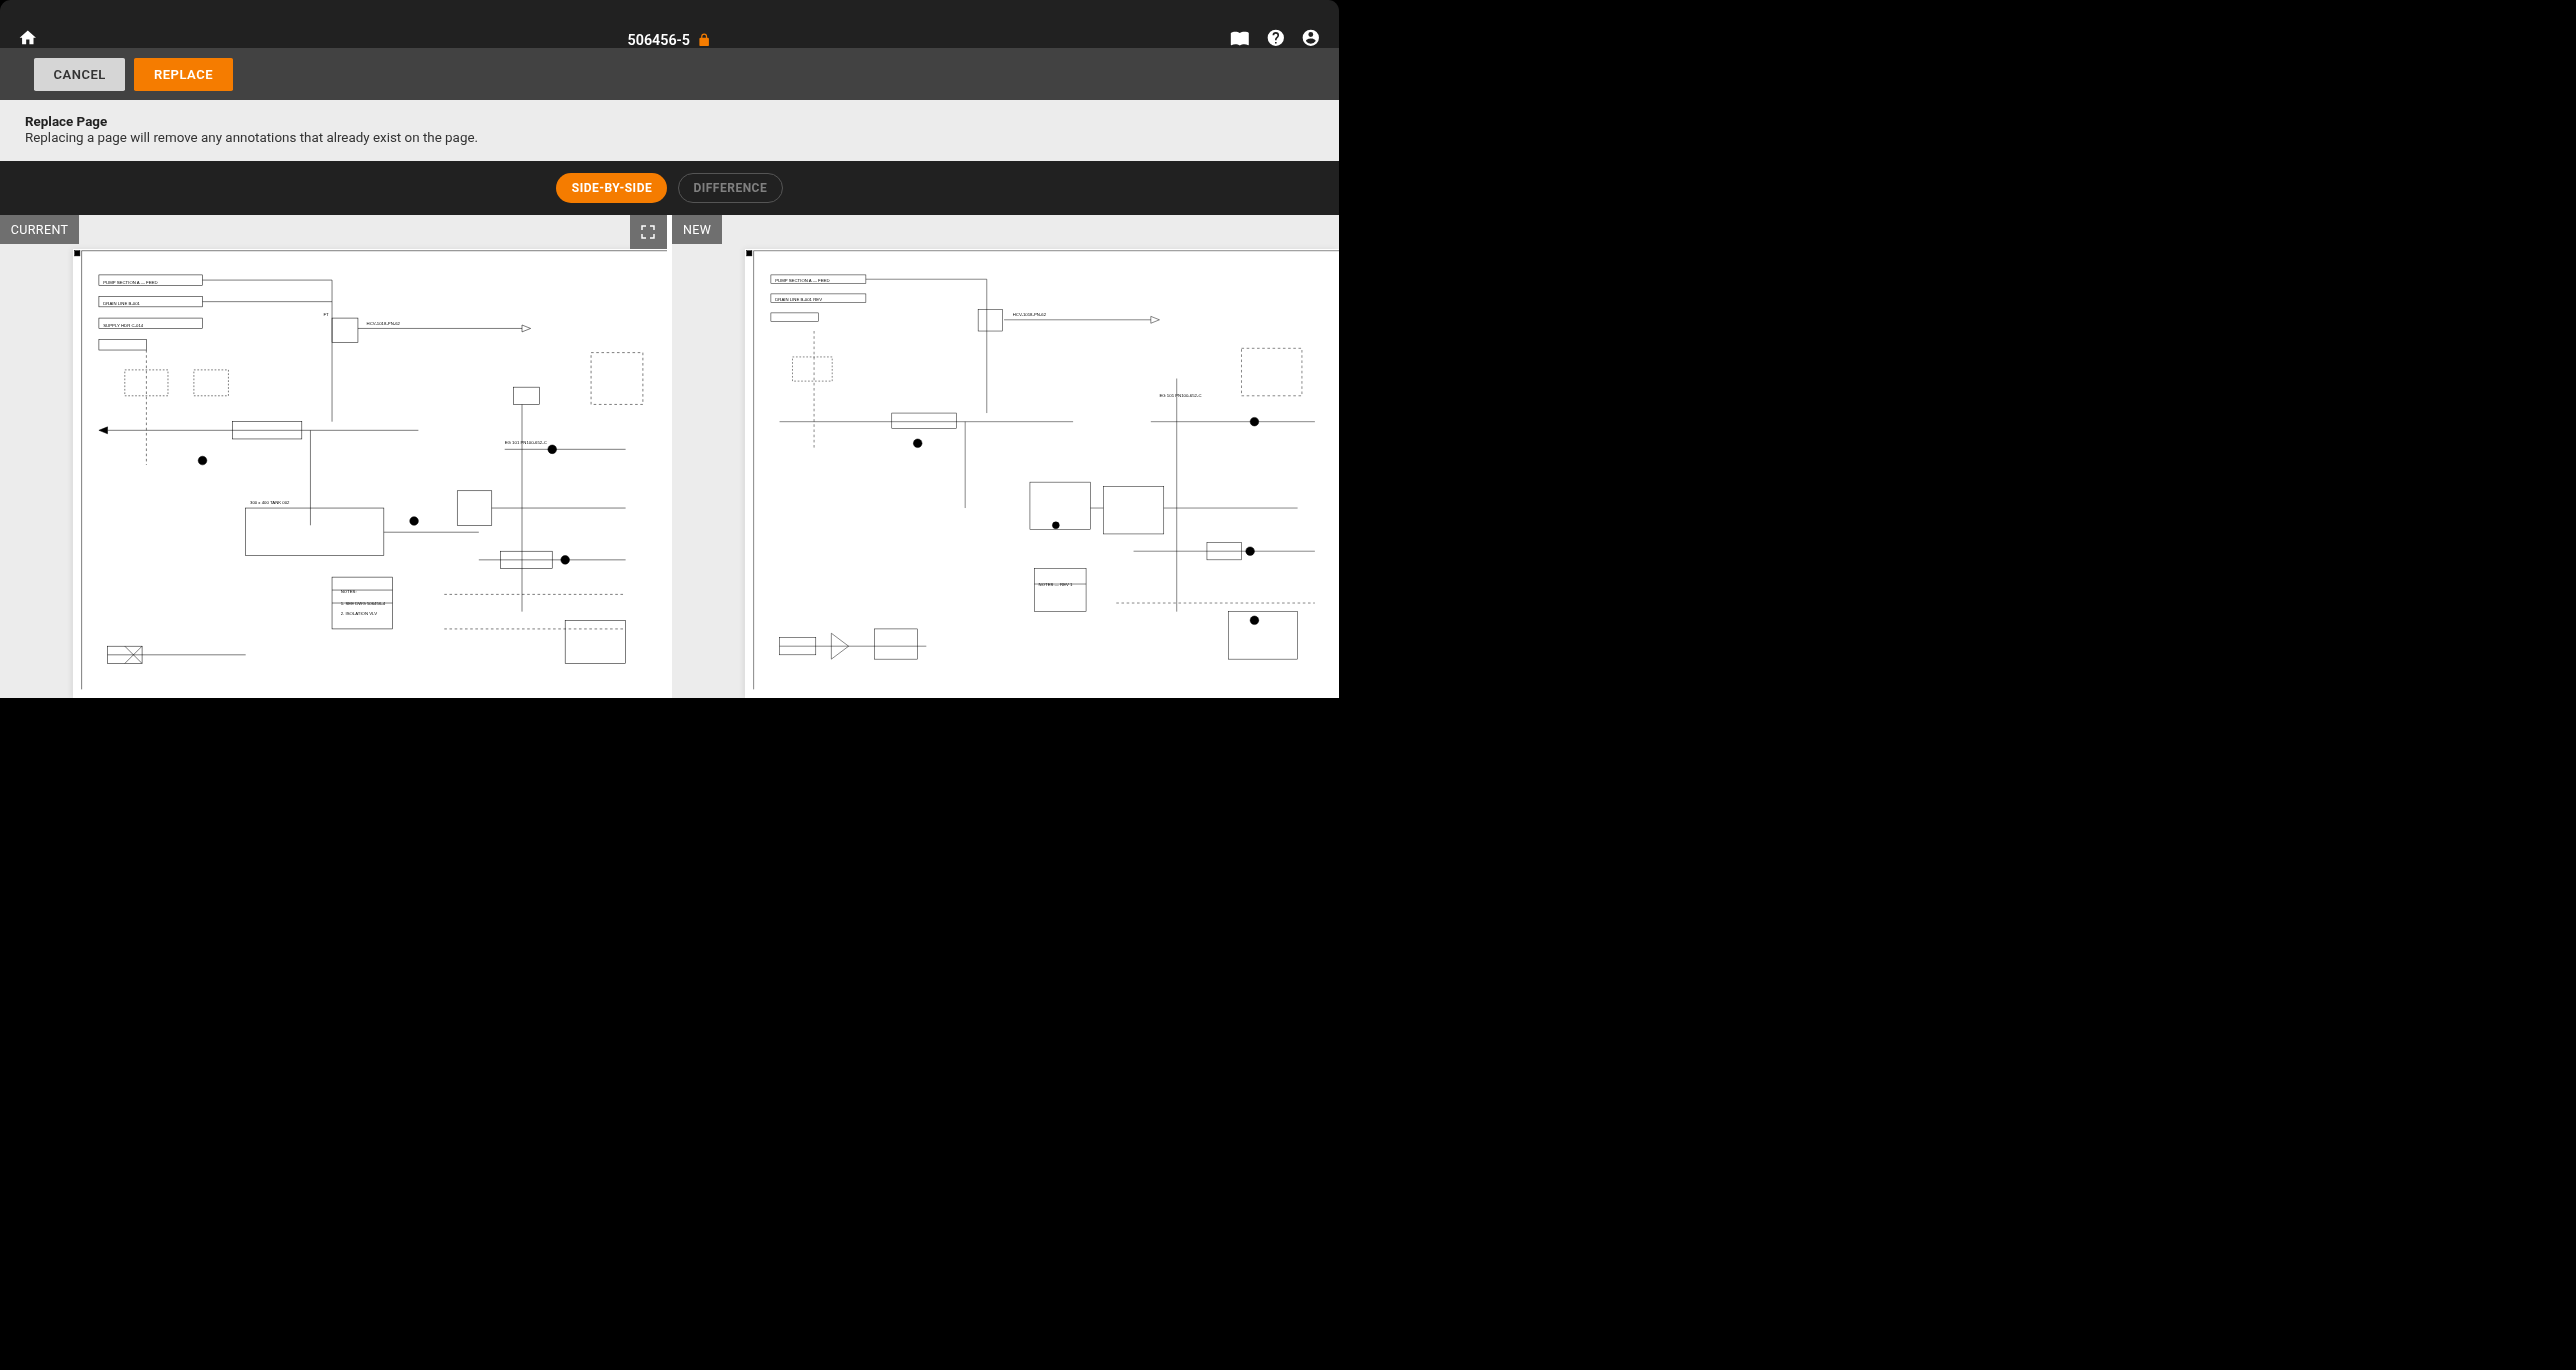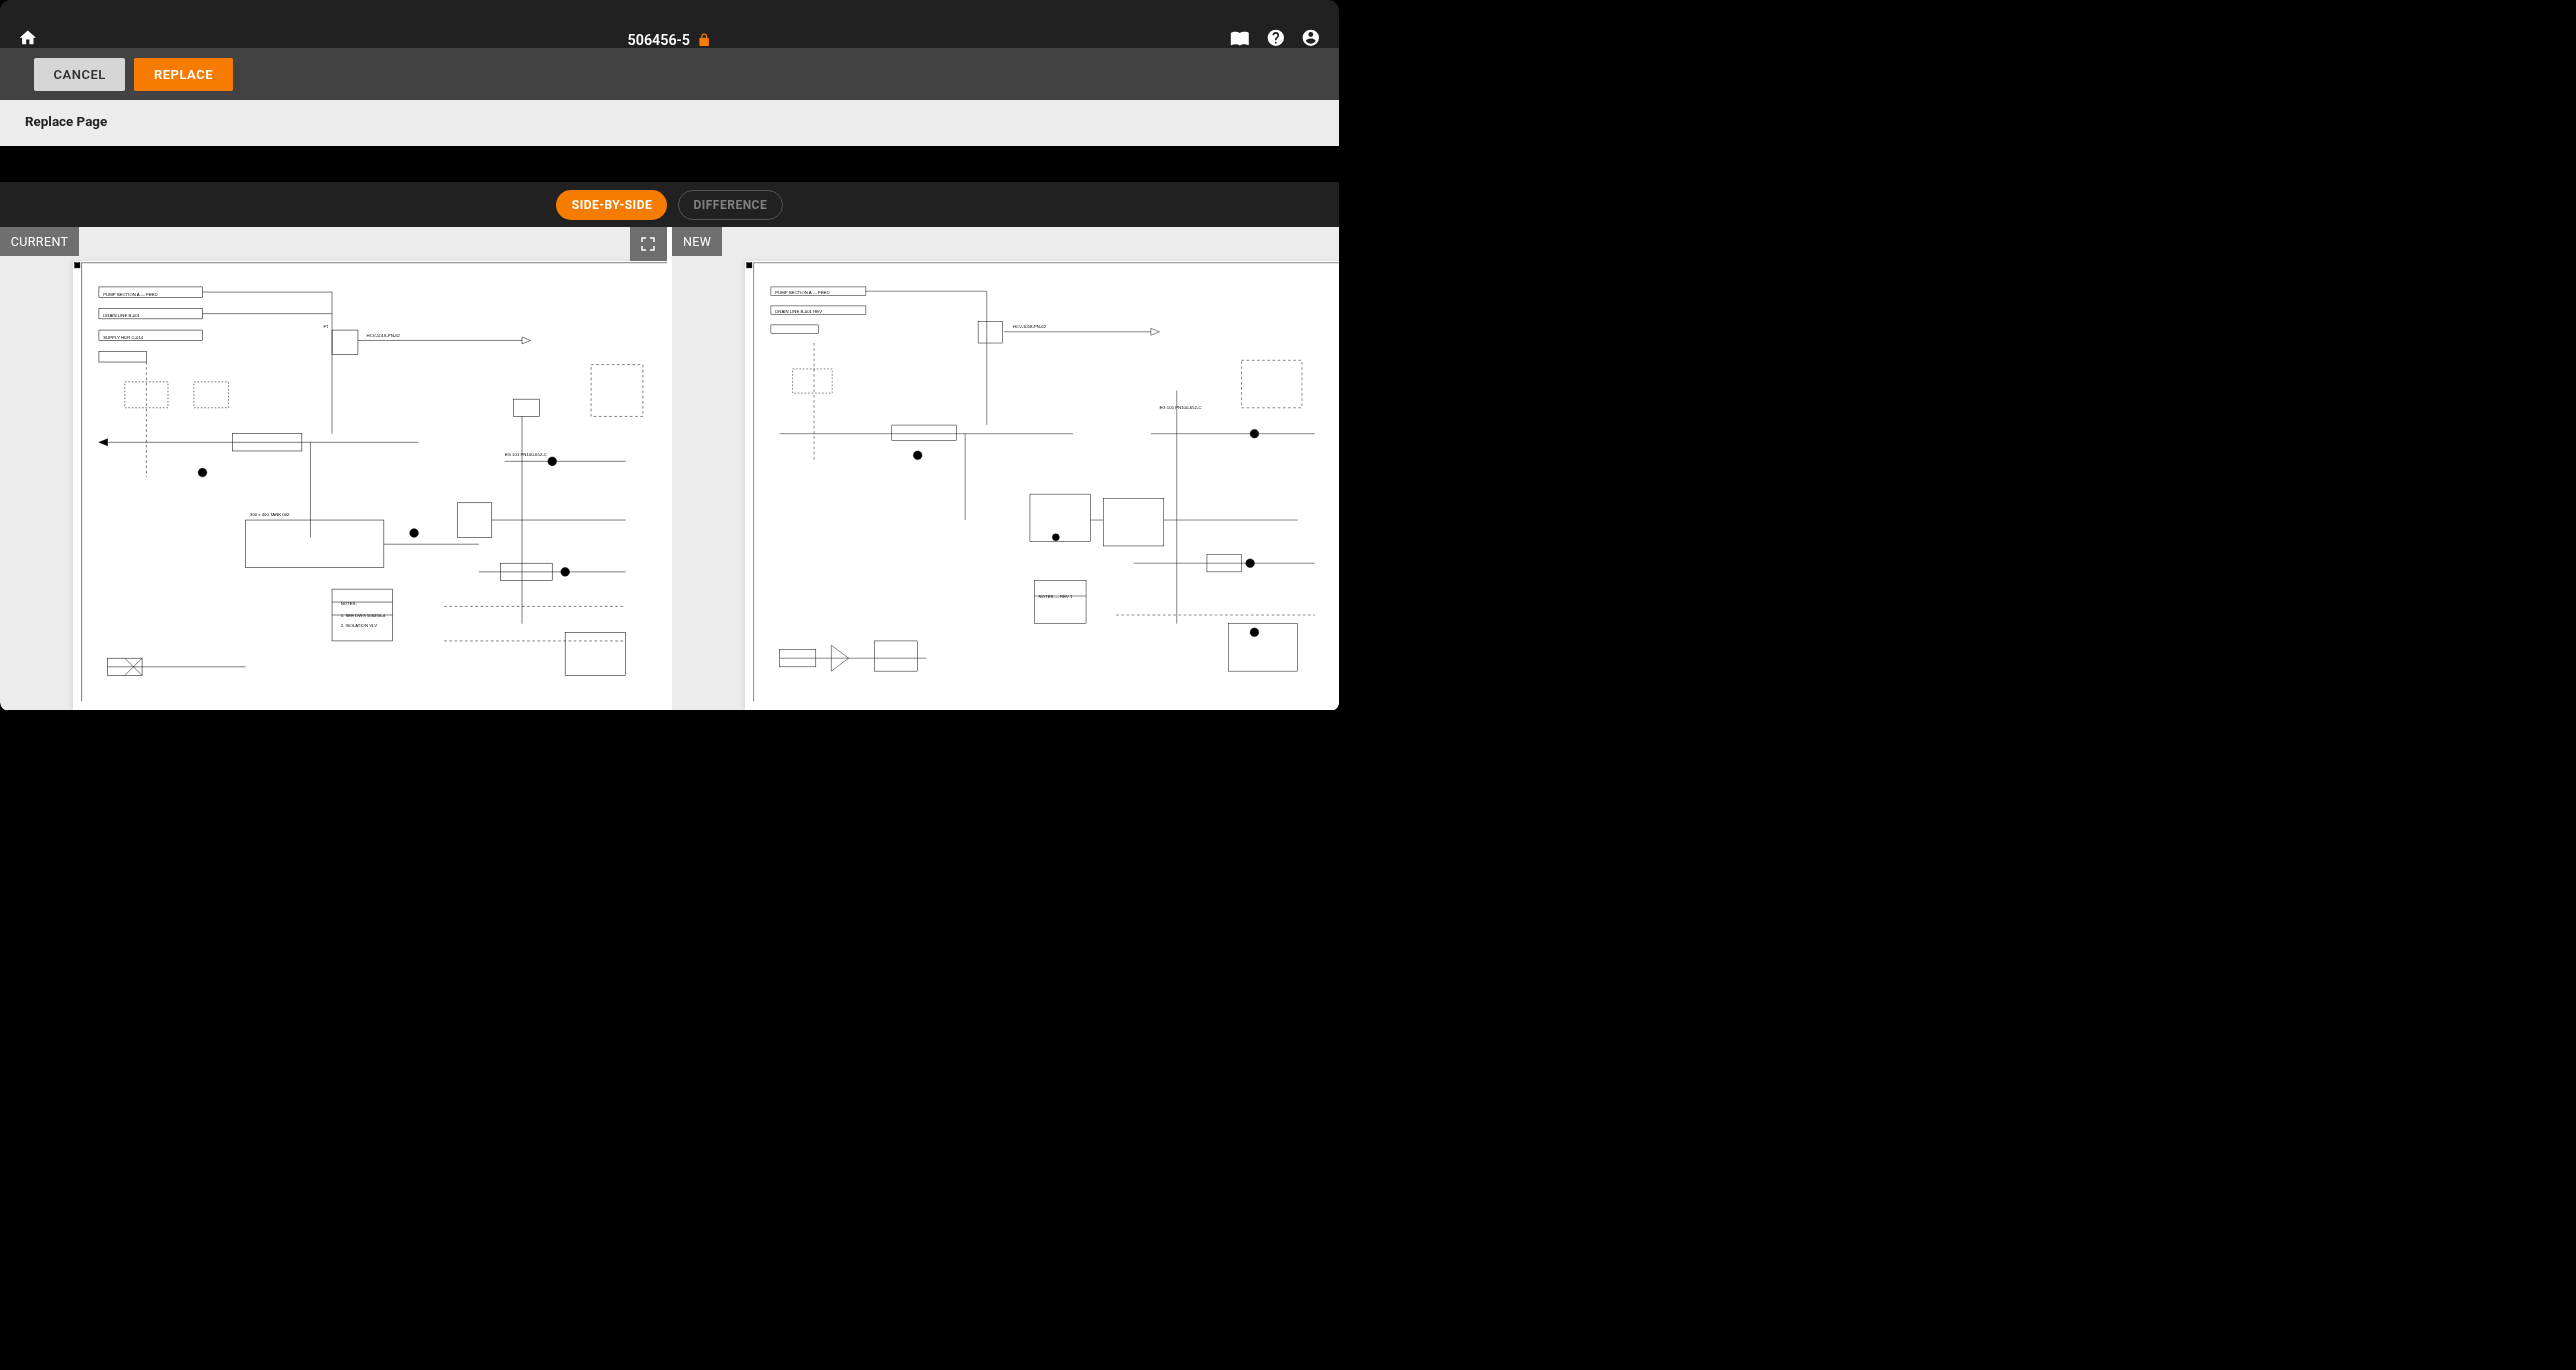--- a/index.html
+++ b/index.html
@@ -54,26 +54,25 @@
     .info-strip {
       background: #ececec;
       padding: 14.3px 25px 16px;
       color: #212121;
     }
     .info-strip .info-title { font-weight: 700; font-size: 13.4px; margin-bottom: 1px; }
     .info-strip .info-body { font-size: 13.4px; color: #333; }
     
     .togglebar {
       background: #212121;
-      height: 45px;
+      height: 54px;
       display: flex;
       align-items: center;
       justify-content: center;
       gap: 10.7px;
-      margin-top: 36px;
     }
     .pill {
       padding: 7.1px 14.3px;
       border-radius: 16px;
       font-size: 12px;
       font-weight: 700;
       letter-spacing: 0.5px;
       cursor: pointer;
       border: 1.8px solid transparent;
     }
@@ -167,20 +166,21 @@
   </div>
 </div>
 
 <div class="titlebar">
   <button class="btn btn-cancel">CANCEL</button>
   <button class="btn btn-primary">REPLACE</button>
 </div>
 
 <div class="info-strip">
   <div class="info-title">Replace Page</div>
+  <div class="info-body">Replacing a page will remove any annotations that already exist on the page.</div>
 </div>
 
 <div class="togglebar">
   <div class="pill pill-active">SIDE-BY-SIDE</div>
   <div class="pill pill-inactive">DIFFERENCE</div>
 </div>
 
 <div class="compare">
   <div class="pane pane-left">
     <div class="pane-label">CURRENT</div>

